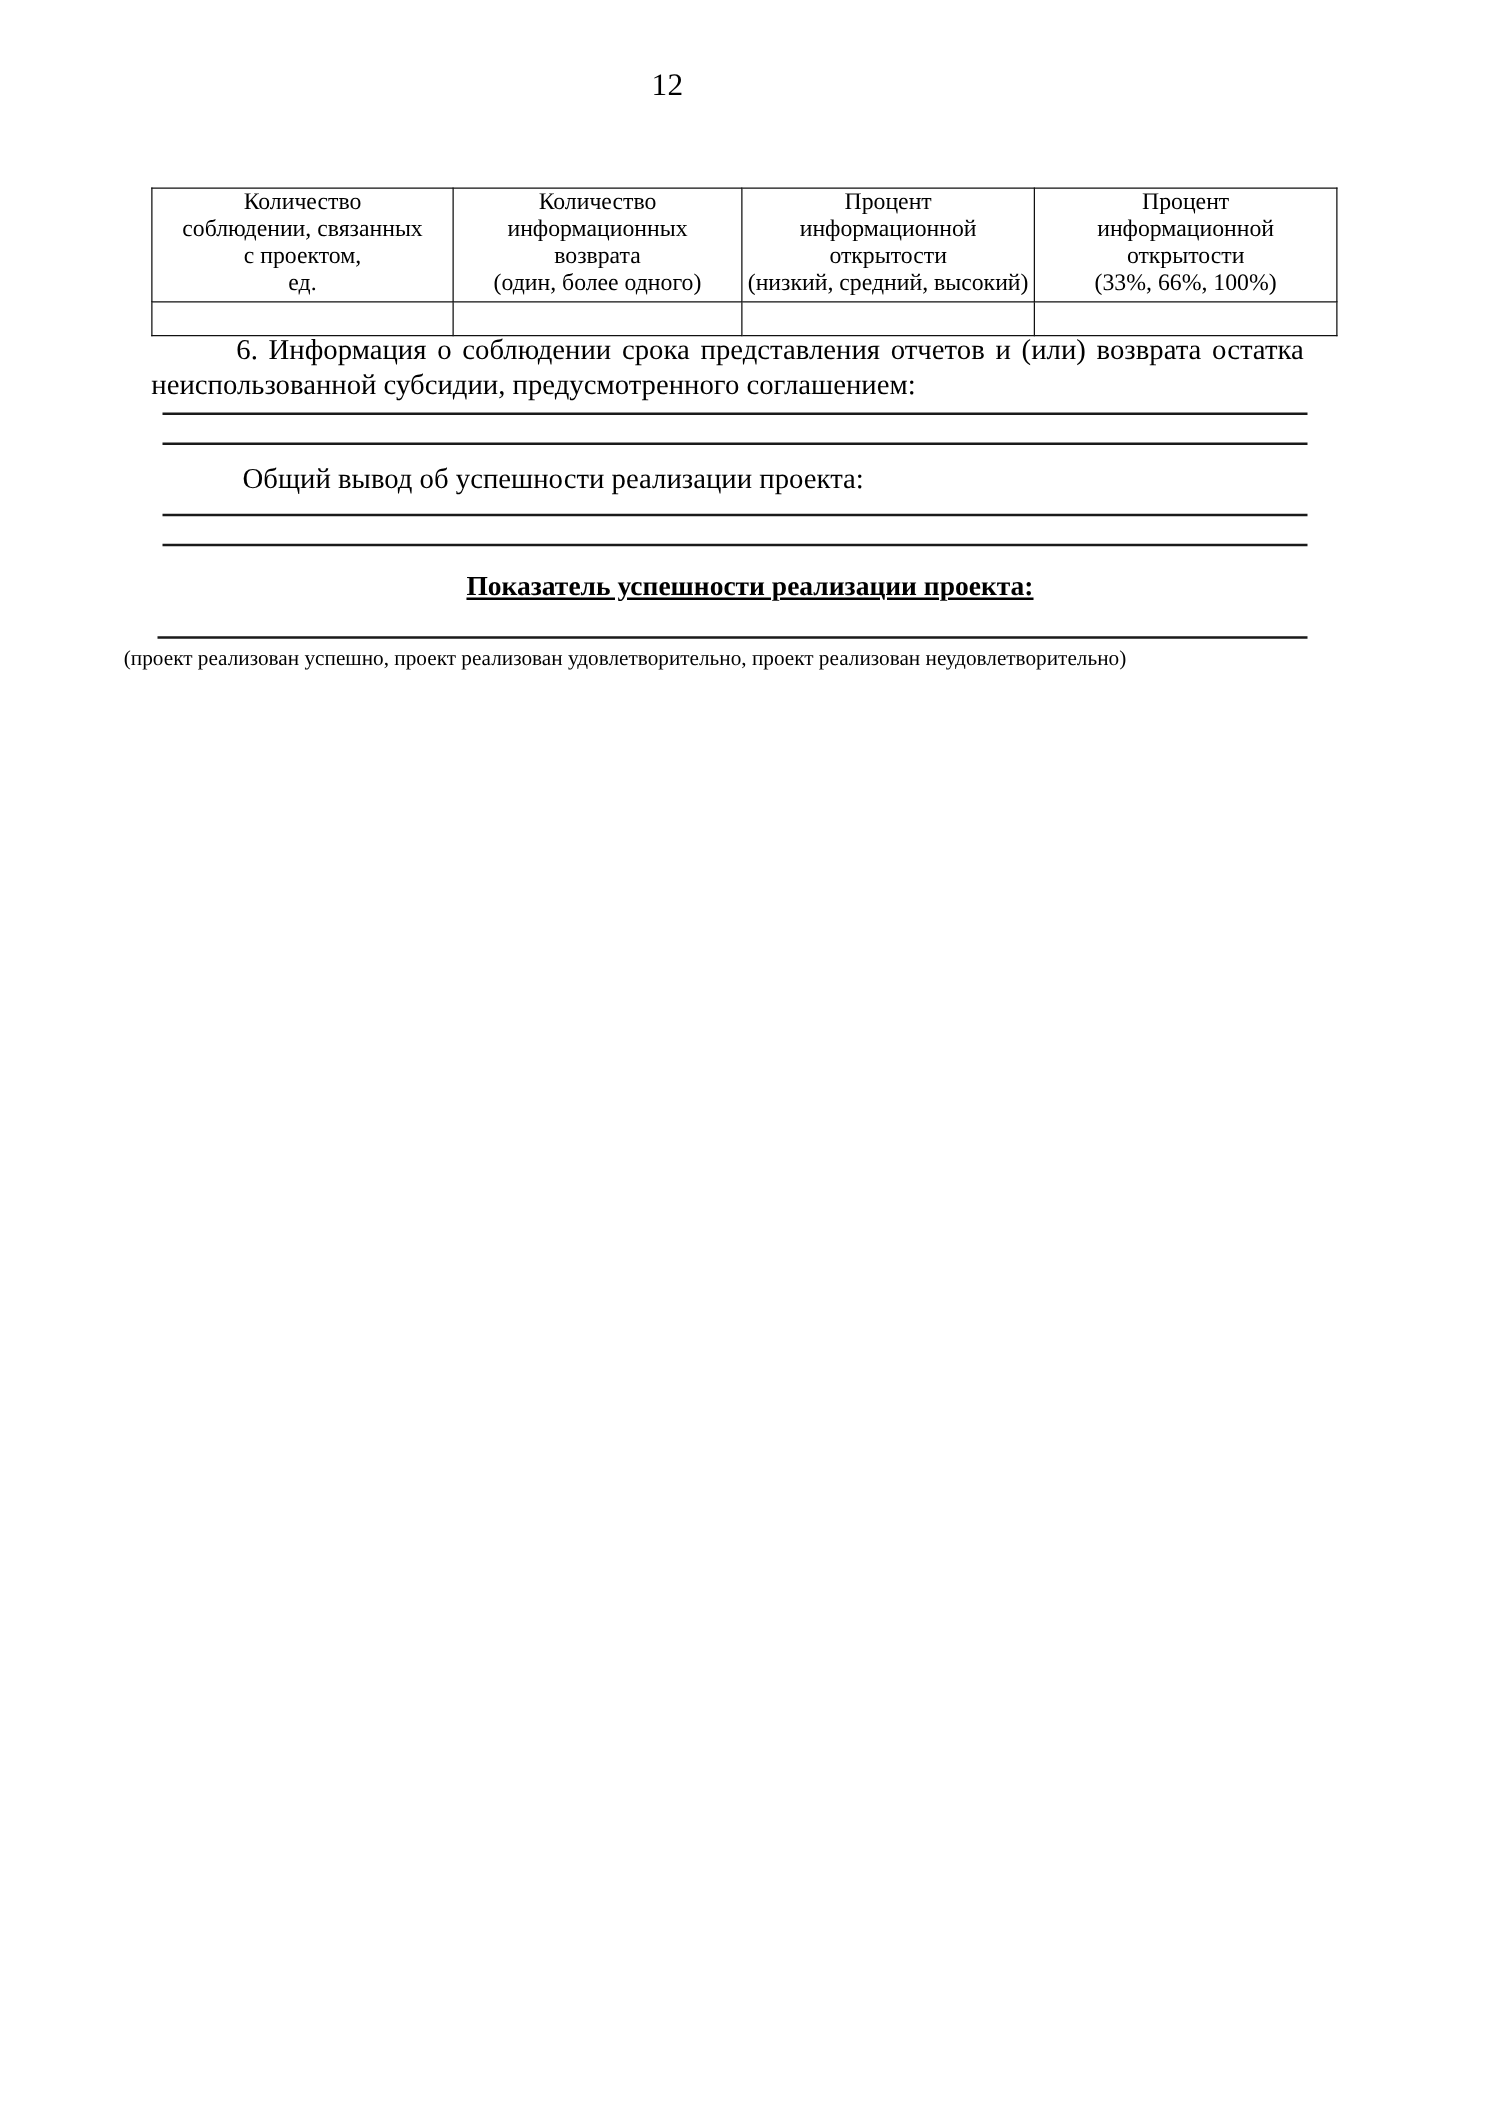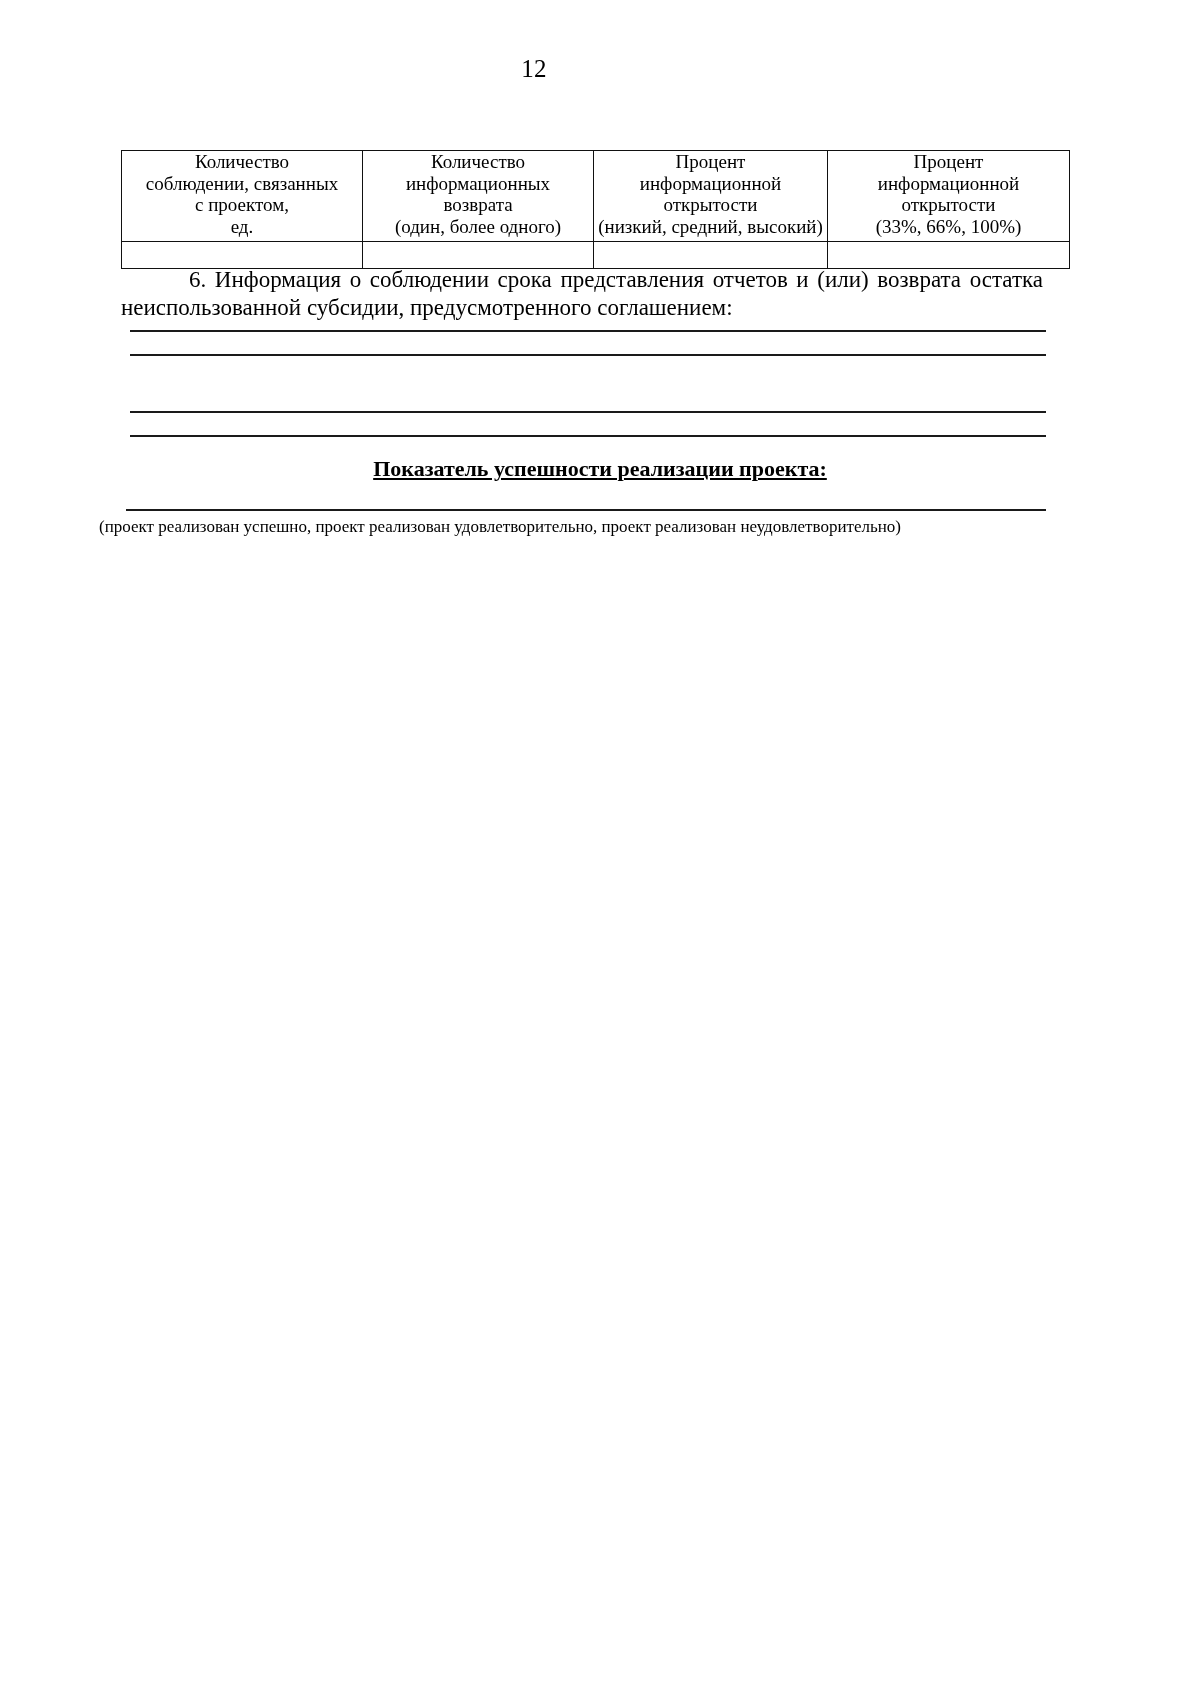--- a/index.html
+++ b/index.html
@@ -174,20 +174,21 @@
       <td class="col4"></td>
     </tr>
   </tbody>
     </table>
 
   <div class="section6-para">6. Информация о соблюдении срока представления отчетов и (или) возврата остатка неиспользованной субсидии, предусмотренного соглашением:</div>
 
   <div class="rule r6a"></div>
   <div class="rule r6b"></div>
 
+  <div class="conclusion-heading">Общий вывод об успешности реализации проекта:</div>
 
   <div class="rule rc1"></div>
   <div class="rule rc2"></div>
 
   <div class="indicator-heading">Показатель успешности реализации проекта:</div>
 
   <div class="rule ri1"></div>
 
   <div class="caption">(проект реализован успешно, проект реализован удовлетворительно, проект реализован неудовлетворительно)</div>
 

